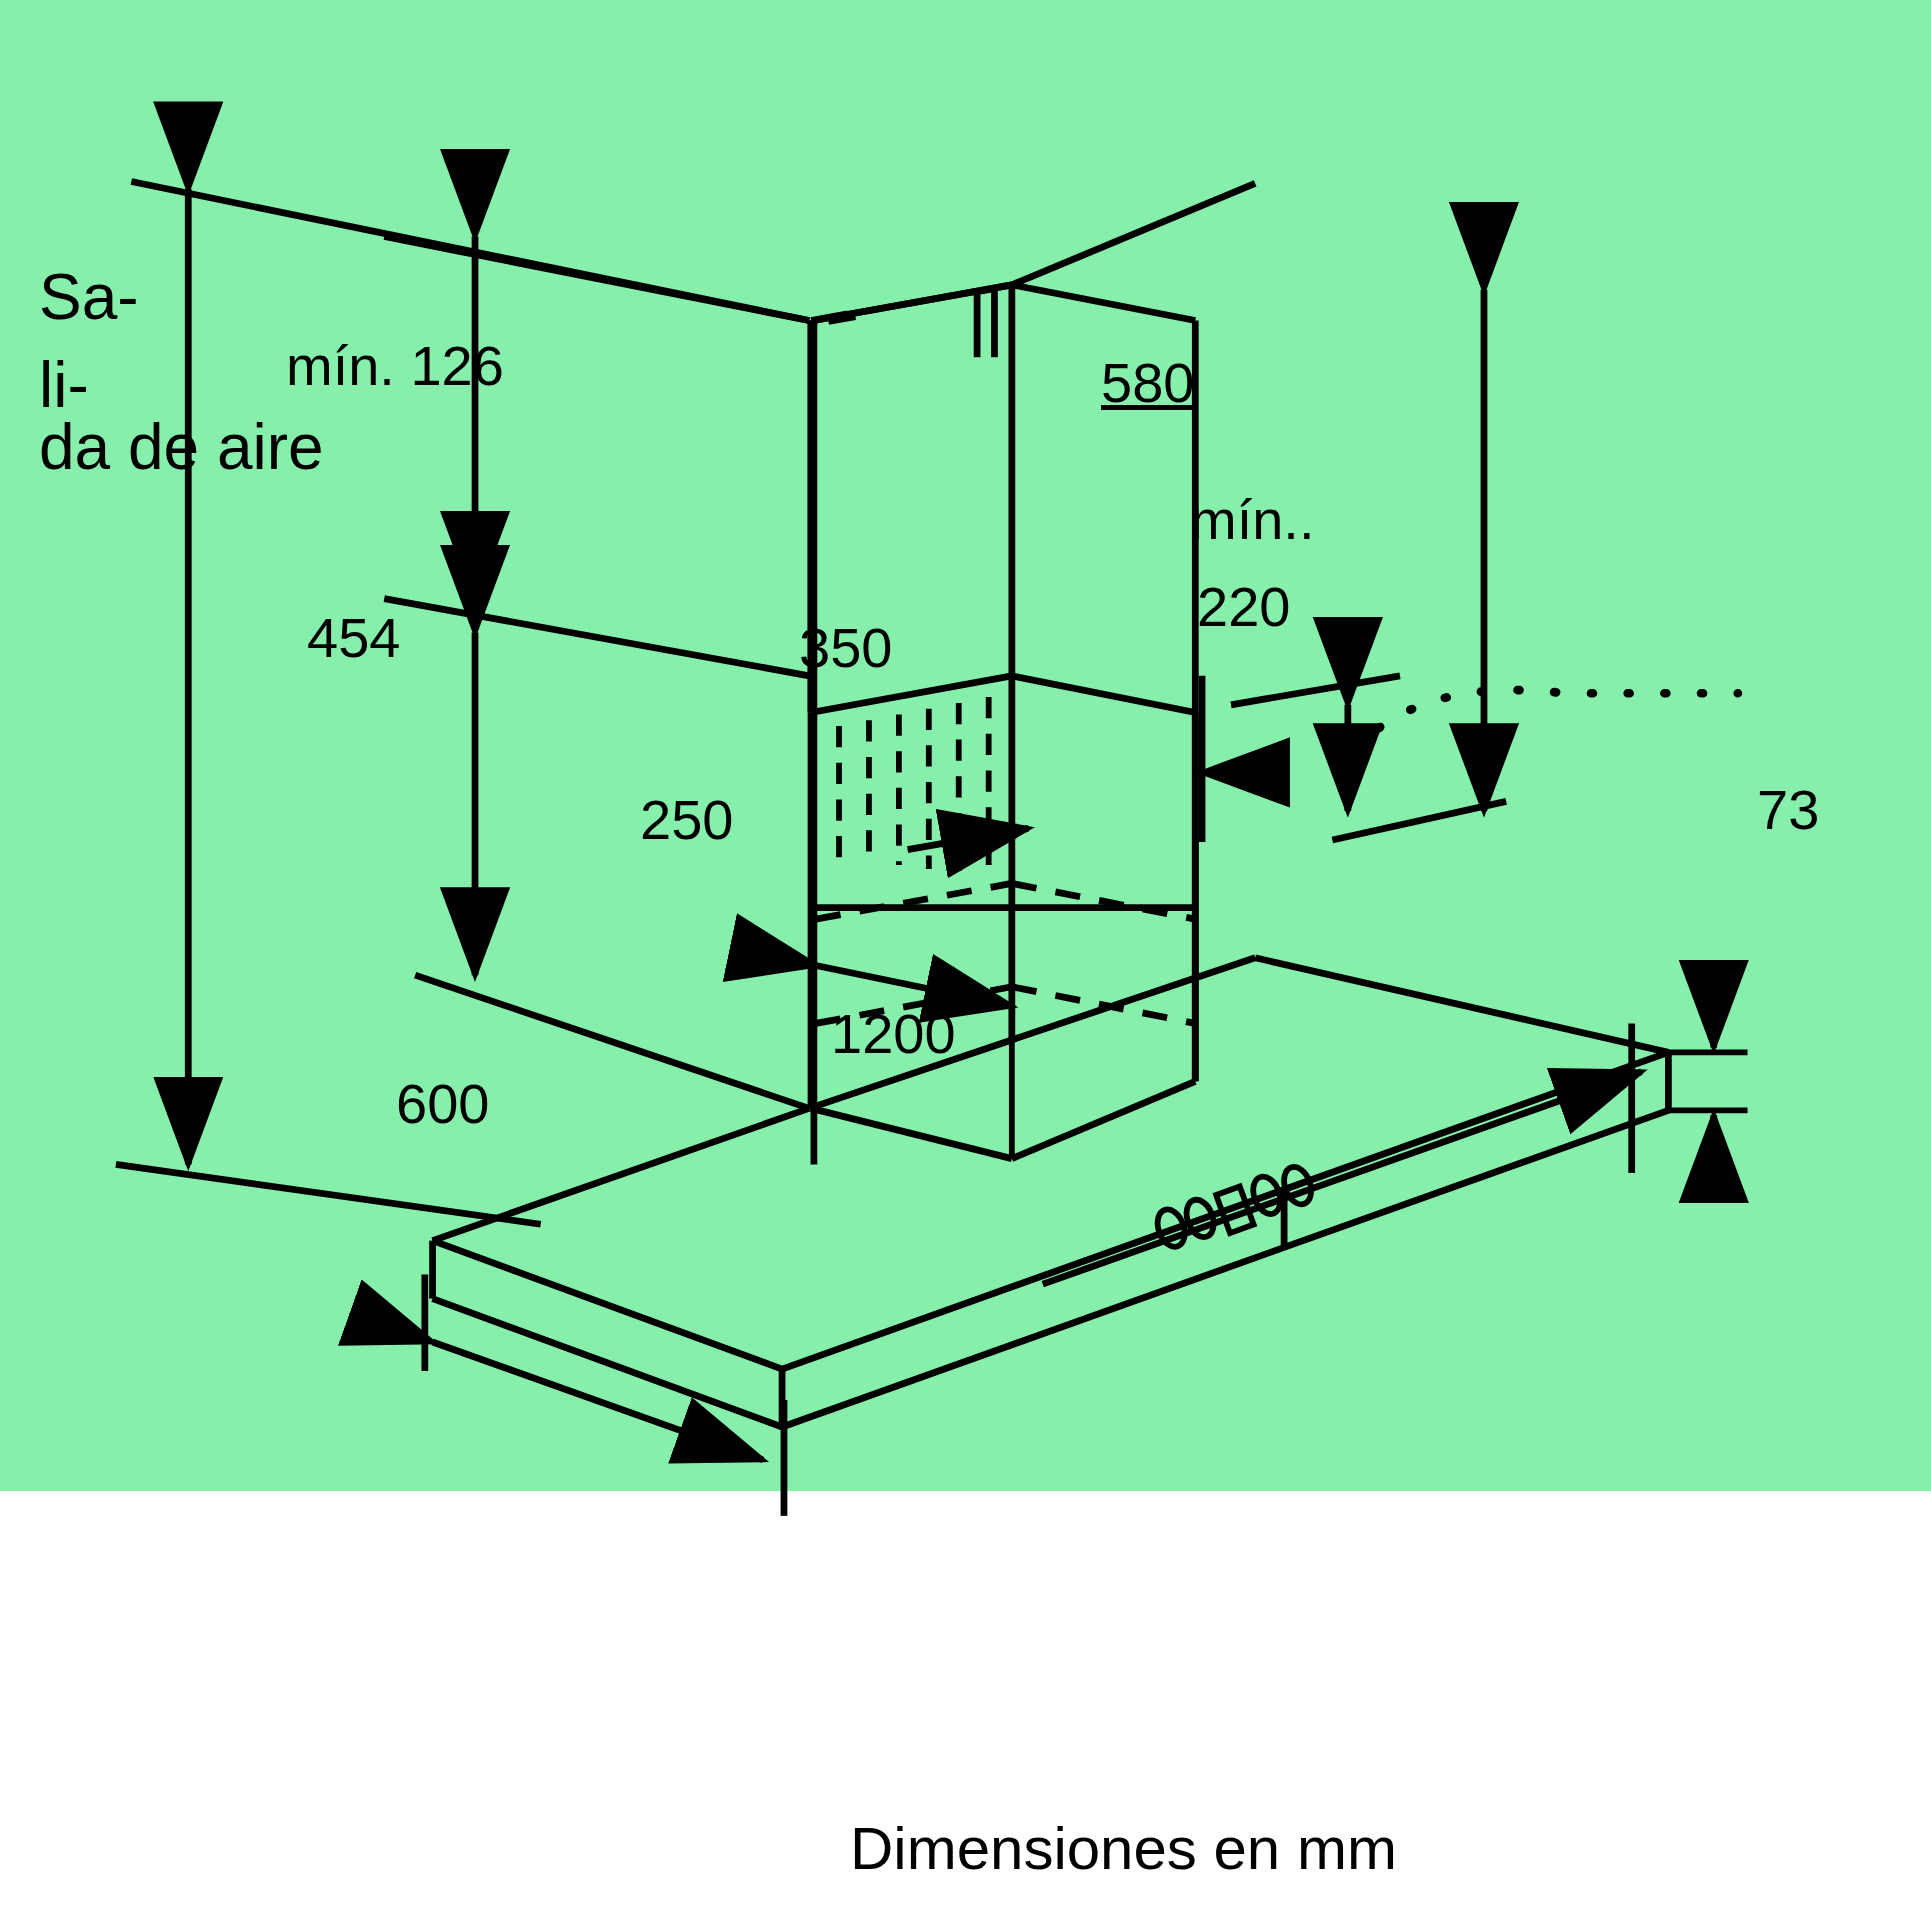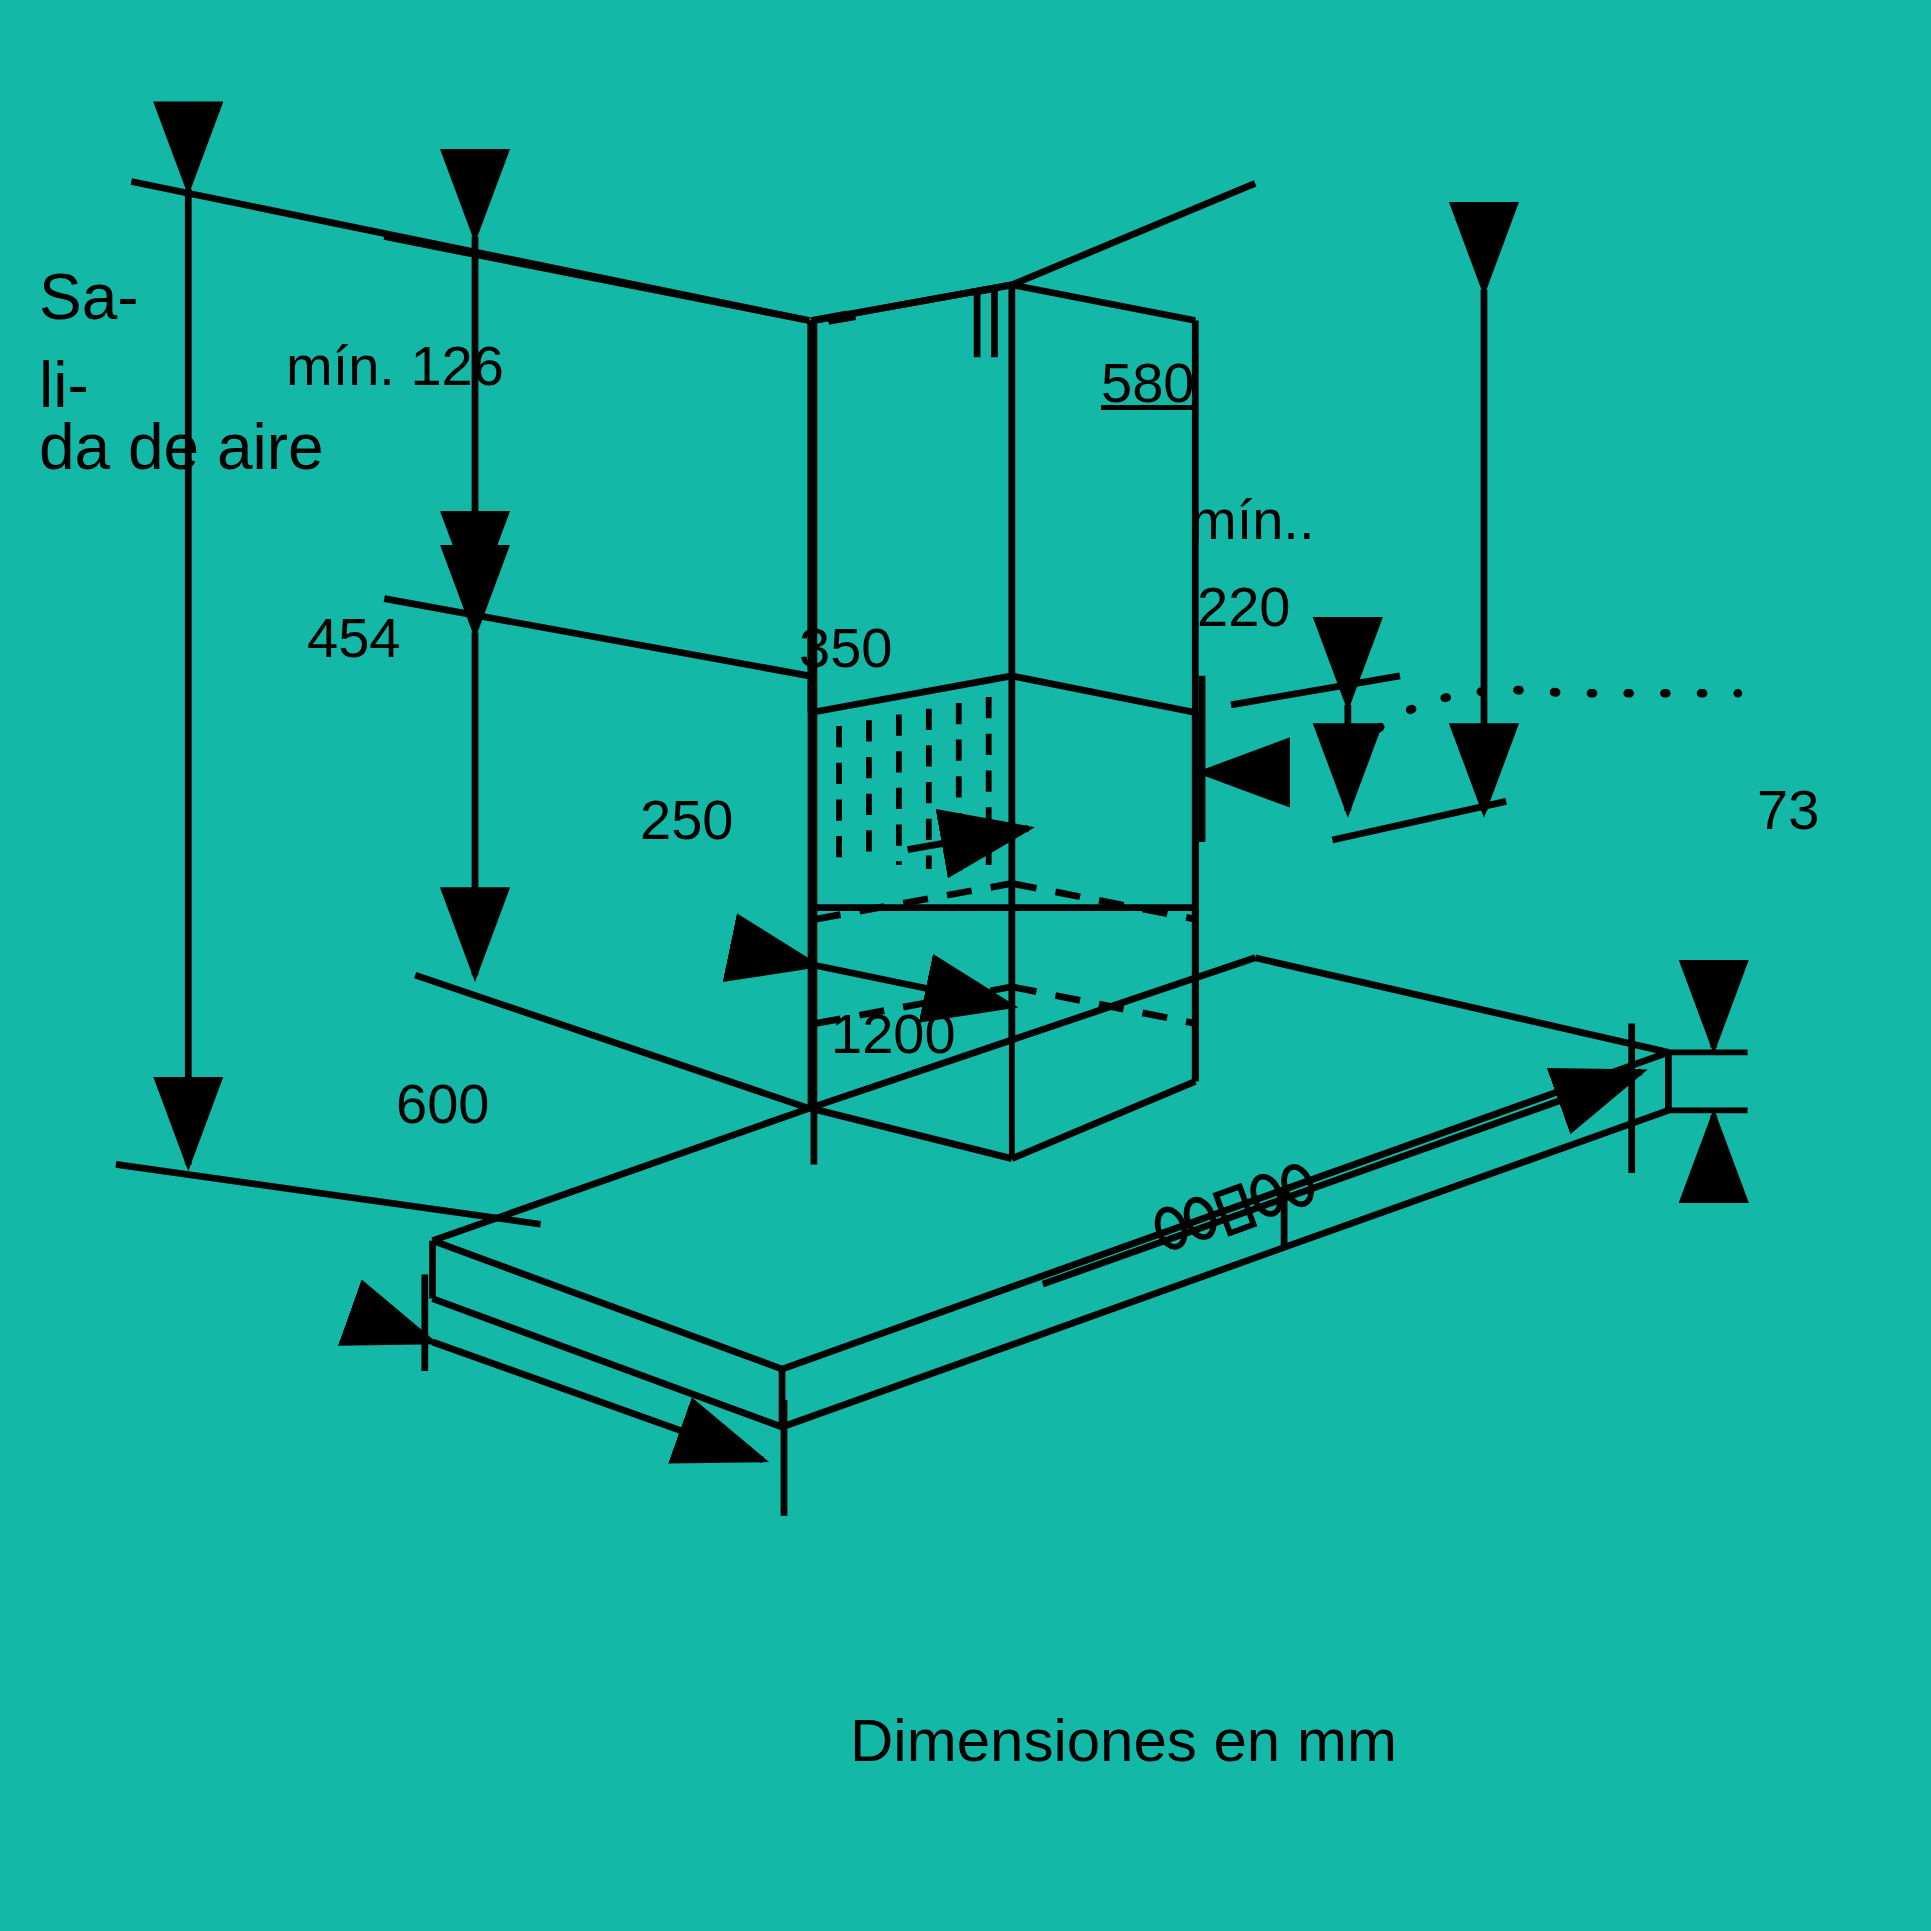--- a/index.html
+++ b/index.html
@@ -9,22 +9,22 @@
   }
   body {
     width: 1931px;
     height: 1931px;
     overflow: hidden;
     font-family: "Liberation Sans", sans-serif;
   }
   #stage {
     position: relative;
     width: 1931px;
-    height: 1931px;
-    background: #14b8a6;
+    height: 1491px;
+    background: #86efac;
   }
   #drawing {
     position: absolute;
     left: 0;
     top: 0;
     width: 1931px;
     height: 1931px;
   }
   .dim-text {
     position: absolute;
@@ -202,16 +202,16 @@
 
   <div class="dim-text t-big" style="left:1178px; top:490px;margin-left:12px;">mín..</div>
   <div class="dim-text t-big" style="left:1197px; top:577px;">220</div>
 
   <div class="dim-text t-big" style="left:1757px; top:780px;">73</div>
 
   <div class="dim-text t-big" style="left:831px; top:1004px;">1200</div>
 
   <div class="dim-text t-big" style="left:396px; top:1074px;">600</div>
 
-  <div class="dim-text t-foot" style="left:850px; top:1709px;">Dimensiones en mm</div>
+  <div class="dim-text t-foot" style="left:850px; top:1817px;">Dimensiones en mm</div>
 
 </div>
 
 
 </body></html>

